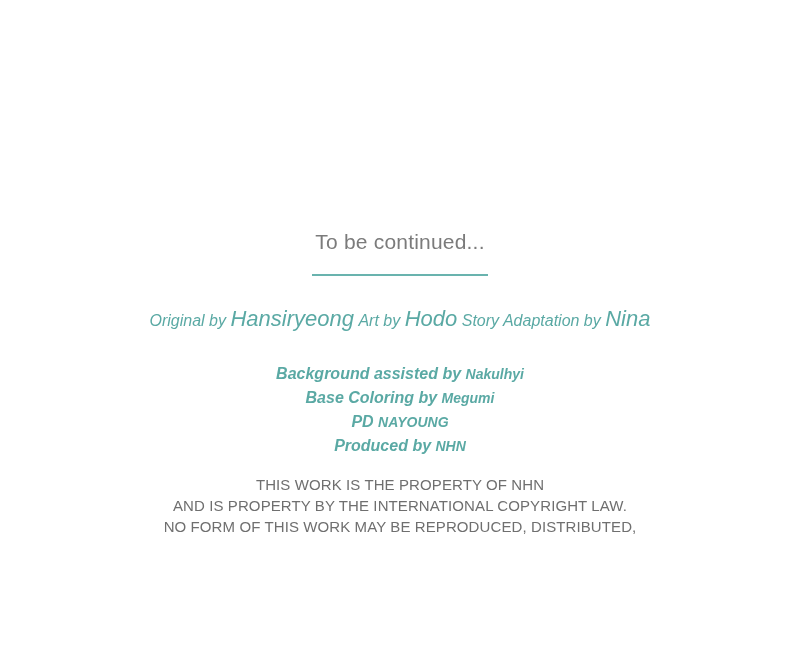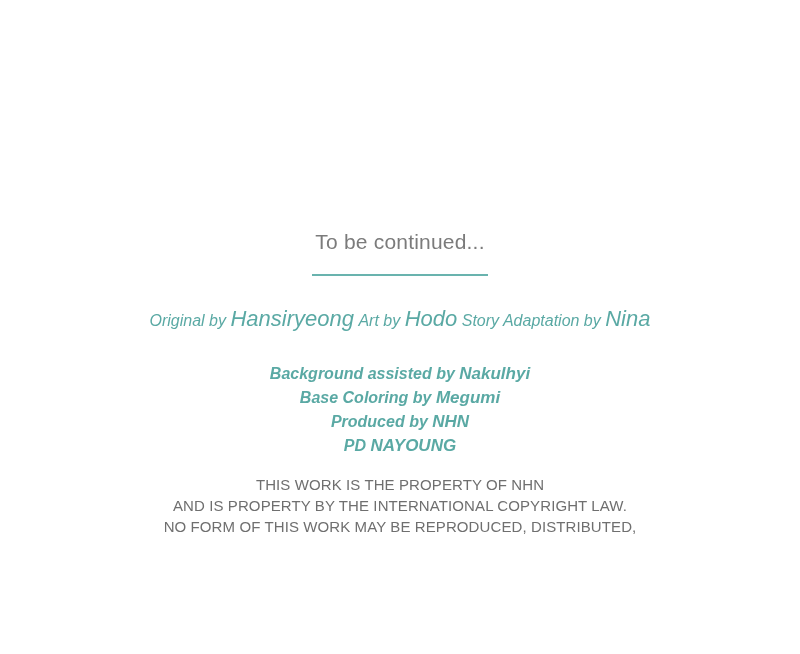--- a/index.html
+++ b/index.html
@@ -59,21 +59,21 @@
     font-weight: bold;
     line-height: 24px;
   }
   .sub-credits .row {
     white-space: nowrap;
   }
   .sub-credits .small {
     font-size: 16px;
   }
   .sub-credits .big {
-    font-size: 17px;
+    font-size: 14px;
   }
   .legal {
     margin-top: 16px;
     color: #6f6f6f;
     font-size: 15px;
     line-height: 21px;
     letter-spacing: 0.1px;
   }
   .legal .line {
     white-space: nowrap;
@@ -102,26 +102,26 @@
     <div class="sub-credits">
       <div class="row">
         <span class="small">Background assisted by</span>
         <span class="big">Nakulhyi</span>
       </div>
       <div class="row">
         <span class="small">Base Coloring by</span>
         <span class="big">Megumi</span>
       </div>
       <div class="row">
+        <span class="small">PD</span>
+        <span class="big">NAYOUNG</span>
+      </div>
+      <div class="row">
         <span class="small">Produced by</span>
         <span class="big">NHN</span>
-      </div>
-      <div class="row">
-        <span class="small">PD</span>
-        <span class="big">NAYOUNG</span>
       </div>
     </div>
 
     <div class="legal">
       <div class="line">THIS WORK IS THE PROPERTY OF NHN</div>
       <div class="line">AND IS PROPERTY BY THE INTERNATIONAL COPYRIGHT LAW.</div>
       <div class="line">NO FORM OF THIS WORK MAY BE REPRODUCED, DISTRIBUTED,</div>
     </div>
 
   </div>

